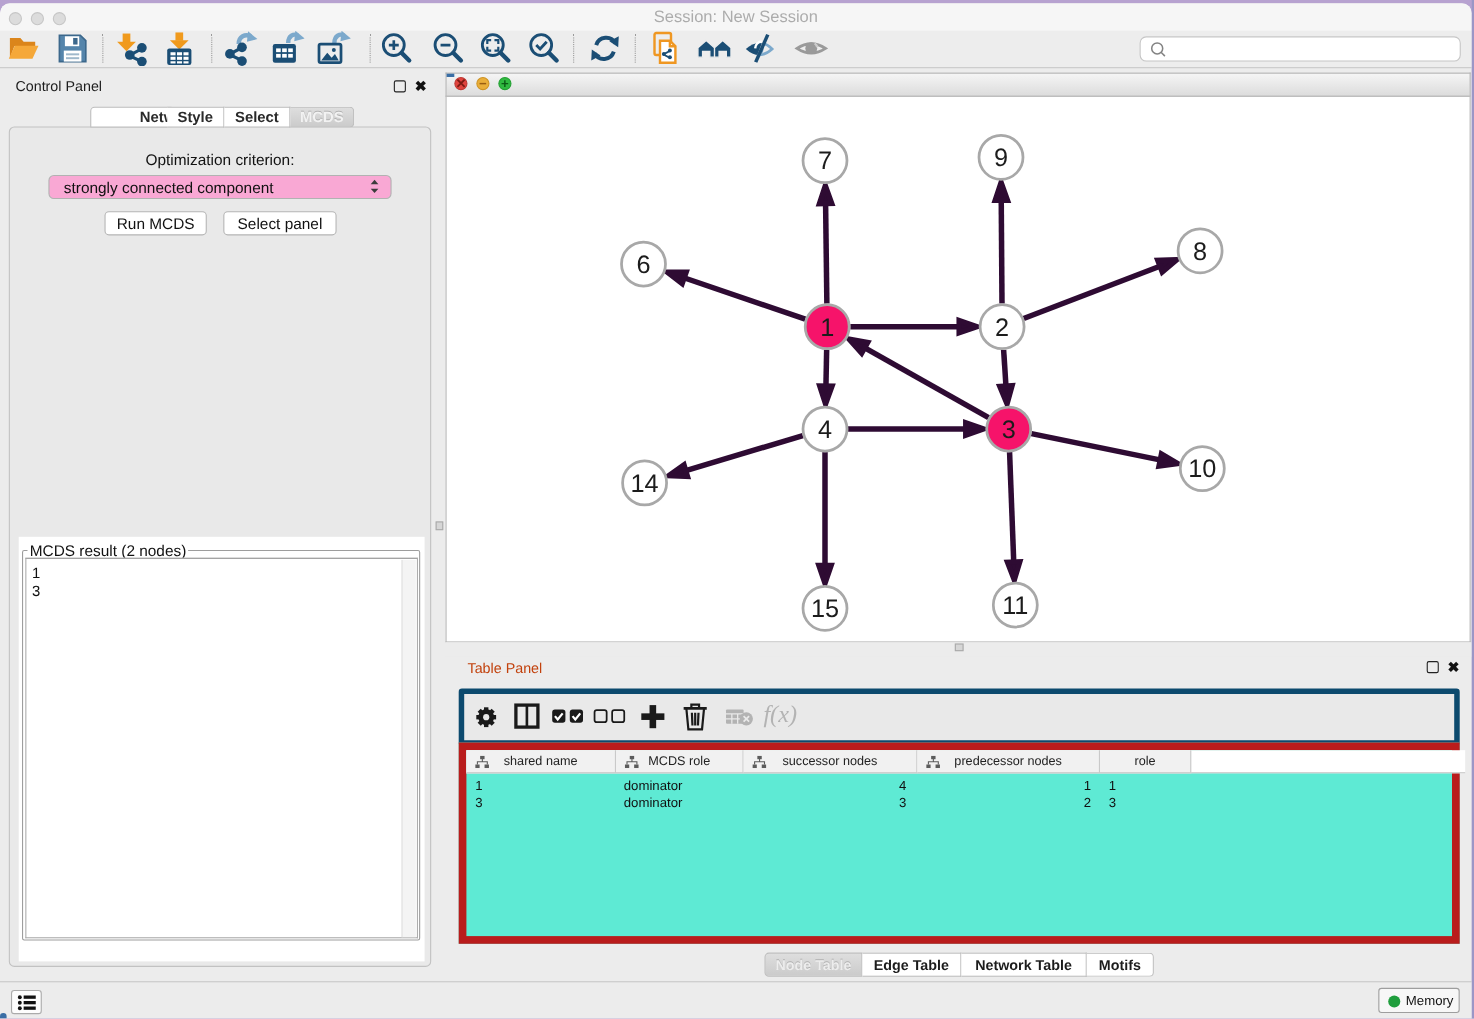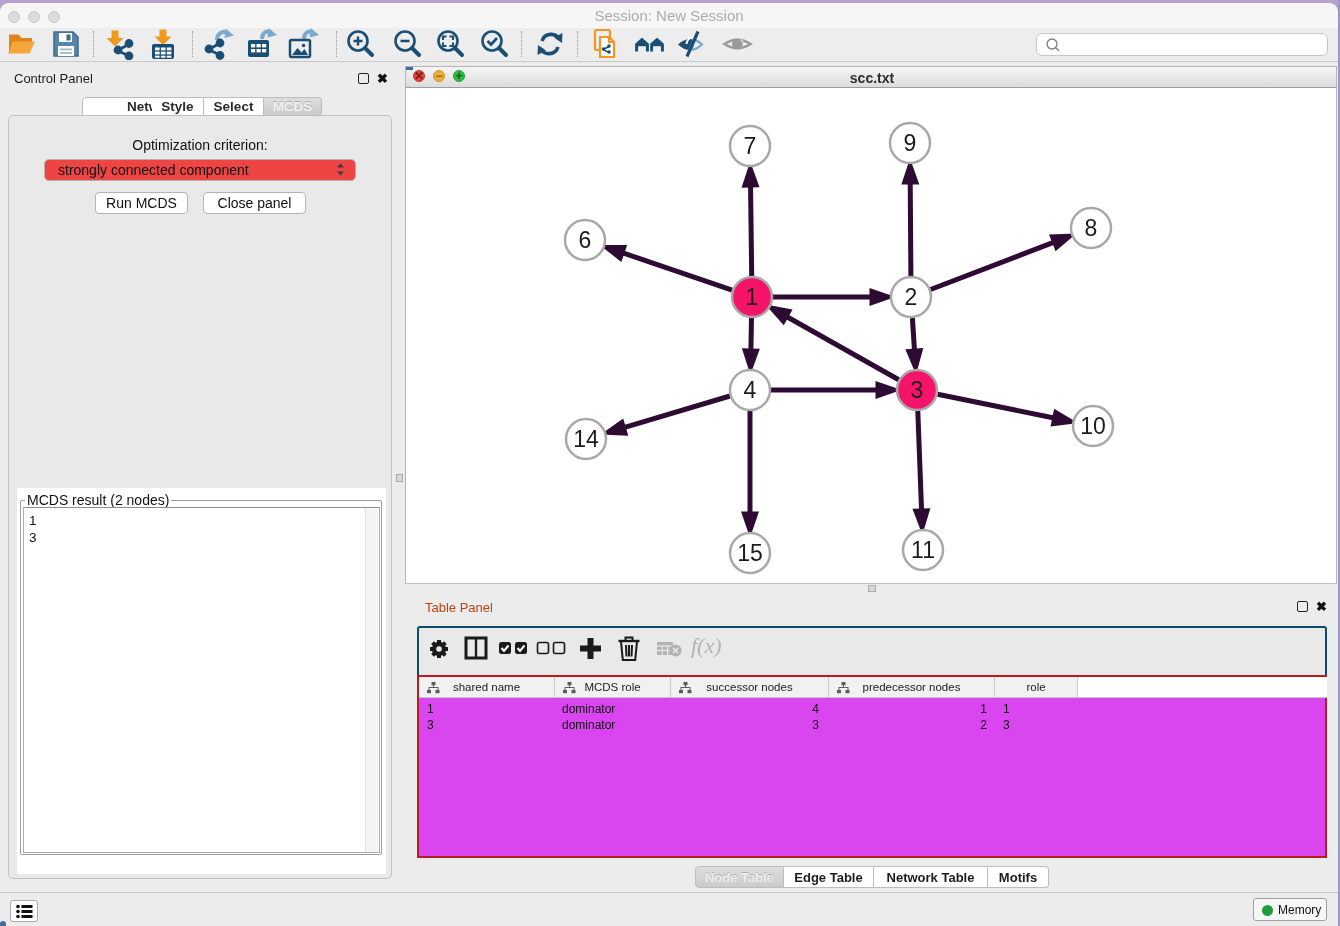--- a/index.html
+++ b/index.html
@@ -15,21 +15,21 @@
 .tsep { position:absolute; top:3px; height:26px; width:0; border-left:1px dotted #9a9a9a; }
 .ticon { position:absolute; top:0px; }
 #searchbox { position:absolute; left:1036px; top:30px; width:292px; height:23px; background:#fff; border:1px solid #c6c6c6; border-radius:6px; }
 
 
 #cpheader { position:absolute; left:14px; top:68px; font-size:13px; color:#1d1d1d; }
 #cptabs { position:absolute; left:78px; top:94px; height:19px; }
 .tab { position:absolute; top:0; height:19px; background:#fff; border:1px solid #bdbdbd; font-size:13.5px; font-weight:bold; color:#2a2a2a; text-align:center; line-height:18px; }
 #cppanel { position:absolute; left:8px; top:112px; width:384px; height:764px; background:#e9e9e9; border:1px solid #c2c2c2; border-radius:5px; }
 #optlabel { position:absolute; left:0; top:134px; width:400px; text-align:center; font-size:14px; color:#111; }
-#dropdown { position:absolute; left:44px; top:156px; width:312px; height:22px; background:#ef4444; border:1px solid #b2b2b2; border-radius:5px; font-size:14px; color:#111; line-height:20px; padding-left:13px; }
+#dropdown { position:absolute; left:44px; top:156px; width:312px; height:22px; background:#f9a8d4; border:1px solid #b2b2b2; border-radius:5px; font-size:14px; color:#111; line-height:20px; padding-left:13px; }
 .btn { position:absolute; top:189px; height:22px; background:#fff; border:1px solid #b5b5b5; border-radius:4px; font-size:14px; color:#111; text-align:center; line-height:20px; }
 #resultwhite { position:absolute; left:17px; top:485px; width:369px; height:386px; background:#fff; }
 #fieldset { position:absolute; left:3px; top:12px; width:362px; height:355px; border:1px solid #9d9d9d; border-radius:2px; }
 #legend { position:absolute; left:4px; top:-9px; background:#fff; font-size:14px; color:#111; padding:0 2px; }
 #resulttext { position:absolute; left:2px; top:6px; width:357px; height:346px; background:#fff; border:1px solid #adadad; border-top-color:#8e8e8e; font-size:13.5px; color:#111; line-height:16.5px; padding:5px 0 0 5px; }
 #rscroll { position:absolute; right:1px; top:1px; width:13px; height:343px; background:#f4f4f4; border-left:1px solid #e0e0e0; }
 
 
 #netwin { position:absolute; left:405px; top:63px; width:932px; height:518px; }
 #nettitle { position:absolute; left:0; top:0; width:932px; height:22px; background:linear-gradient(#f5f5f5,#dcdcdc); border:1px solid #b5b5b5; border-bottom-color:#9e9e9e; }
@@ -37,22 +37,22 @@
 .mtl { position:absolute; top:3px; width:12px; height:12px; border-radius:50%; font-size:12px; font-weight:bold; text-align:center; line-height:10.5px; }
 #nettext { position:absolute; top:3px; left:0; width:932px; text-align:center; font-size:14px; font-weight:bold; color:#2d2d2d; }
 
 
 #hsplit { position:absolute; left:405px; top:581px; width:933px; height:13px; background:#ececec; }
 #hhandle { position:absolute; left:463px; top:1px; width:8px; height:7px; background:#d6d6d6; border:1px solid #aaa; }
 #vhandle { position:absolute; left:396px; top:471px; width:7px; height:8px; background:#d6d6d6; border:1px solid #aaa; }
 
 
 #tpheader { position:absolute; left:425px; top:597px; font-size:13px; color:#c2410c; }
-#tptoolbar { position:absolute; left:417px; top:623px; width:910px; height:52px; background:#e9e9e9; border:2px solid #0c4a6e; border-radius:3px; }
-#tbl { position:absolute; left:417px; top:672px; width:910px; height:183px; background:#d946ef; border:2px solid #b91c1c; }
+#tptoolbar { position:absolute; left:417px; top:623px; width:910px; height:52px; background:#e9e9e9; border:5px solid #0c4a6e; border-radius:3px; }
+#tbl { position:absolute; left:417px; top:672px; width:910px; height:183px; background:#5eead4; border:7px solid #b91c1c; }
 #tblhead { position:absolute; left:0; top:0; height:21px; background:#f2f2f2; border-bottom:1px solid #c6c6c6; }
 .th { position:absolute; top:0; height:21px; background:#f1f1f1; border-right:1px solid #c9c9c9; border-bottom:1px solid #c6c6c6; font-size:11.5px; color:#222; text-align:center; line-height:21px; }
 .td { position:absolute; font-size:12px; color:#111; height:16px; line-height:16px; }
 
 #btabs { position:absolute; left:695px; top:863px; height:22px; }
 .btab { position:absolute; top:0; height:22px; background:#fff; border:1px solid #bdbdbd; font-size:13px; font-weight:bold; color:#1c1c1c; text-align:center; line-height:21px; }
 
 #statusbar { position:absolute; left:0; top:889px; width:1338px; height:34px; background:#ececec; border-top:1px solid #c8c8c8; }
 #listbtn { position:absolute; left:10px; top:7px; width:28px; height:22px; background:#fdfdfd; border:1px solid #ababab; border-radius:3px; }
 #membtn { position:absolute; right:11px; top:5px; width:74px; height:23px; background:#f7f7f7; border:1px solid #9e9e9e; border-radius:3px; font-size:12px; color:#111;text-align:right; }
@@ -227,36 +227,35 @@
     <div class="tab" style="left:74px;width:52px;border-left:none;">Style</div>
     <div class="tab" style="left:126px;width:60px;border-left:none;">Select</div>
     <div class="tab" style="left:186px;width:58px;border-left:none;background:linear-gradient(#dedede,#cbcbcb);color:#f2f2f2;text-shadow:0 -1px 0 #b0b0b0;border-radius:0 4px 4px 0;">MCDS</div>
   </div>
   <div id="optlabel">Optimization criterion:</div>
   <div id="dropdown">strongly connected component<svg width="9" height="13" style="position:absolute;right:10px;top:3px;" viewBox="0 0 9 13">
         <path fill="#3c3c3c" d="M4.5 0.5 L8 4.5 H1z"></path>
         <path fill="#3c3c3c" d="M4.5 12.5 L1 8.5 H8z"></path>
       </svg></div>
   <div class="btn" style="left:95px;width:93px;">Run MCDS</div>
-  <div class="btn" style="left:203px;width:103px;">Close panel</div>
+  <div class="btn" style="left:203px;width:103px;">Select panel</div>
   <div id="resultwhite">
     <div id="fieldset">
       <div id="legend">MCDS result (2 nodes)</div>
       <div id="resulttext">1<br>3<div id="rscroll"></div></div>
     </div>
   </div>
   <div id="vhandle"></div>
 
   <div id="netwin">
     <div id="nettitle">
         <div style="position:absolute;left:0px;top:0px;width:7px;height:3px;background:#3a6ea5;"></div>
       <div class="mtl" style="left:7px;background:#e0443e;border:1px solid #c03a35;color:#7c1a12;">✕</div>
       <div class="mtl" style="left:27px;background:#e9ae39;border:1px solid #cf9426;color:#985d12;">−</div>
       <div class="mtl" style="left:47px;background:#2fb940;border:1px solid #26a135;color:#0c5c16;">+</div>
-      <div id="nettext">scc.txt</div>
     </div>
     <div id="netcanvas">
       <svg width="930" height="494" viewBox="0 0 930 494" style="position:absolute;left:0;top:0;">
       <g stroke="#2e0b33" stroke-width="5" fill="#2e0b33">
       <line x1="345.7" y1="188.0" x2="344.5" y2="94.0"></line>
       <polygon points="344.3,81.0 350.0,96.9 339.0,97.1"></polygon>
       <line x1="326.1" y1="202.2" x2="213.1" y2="163.6"></line>
       <polygon points="200.8,159.4 217.7,159.4 214.1,169.8"></polygon>
       <line x1="367.0" y1="209.0" x2="469.0" y2="209.0"></line>
       <polygon points="482.0,209.0 466.0,214.5 466.0,203.5"></polygon>

